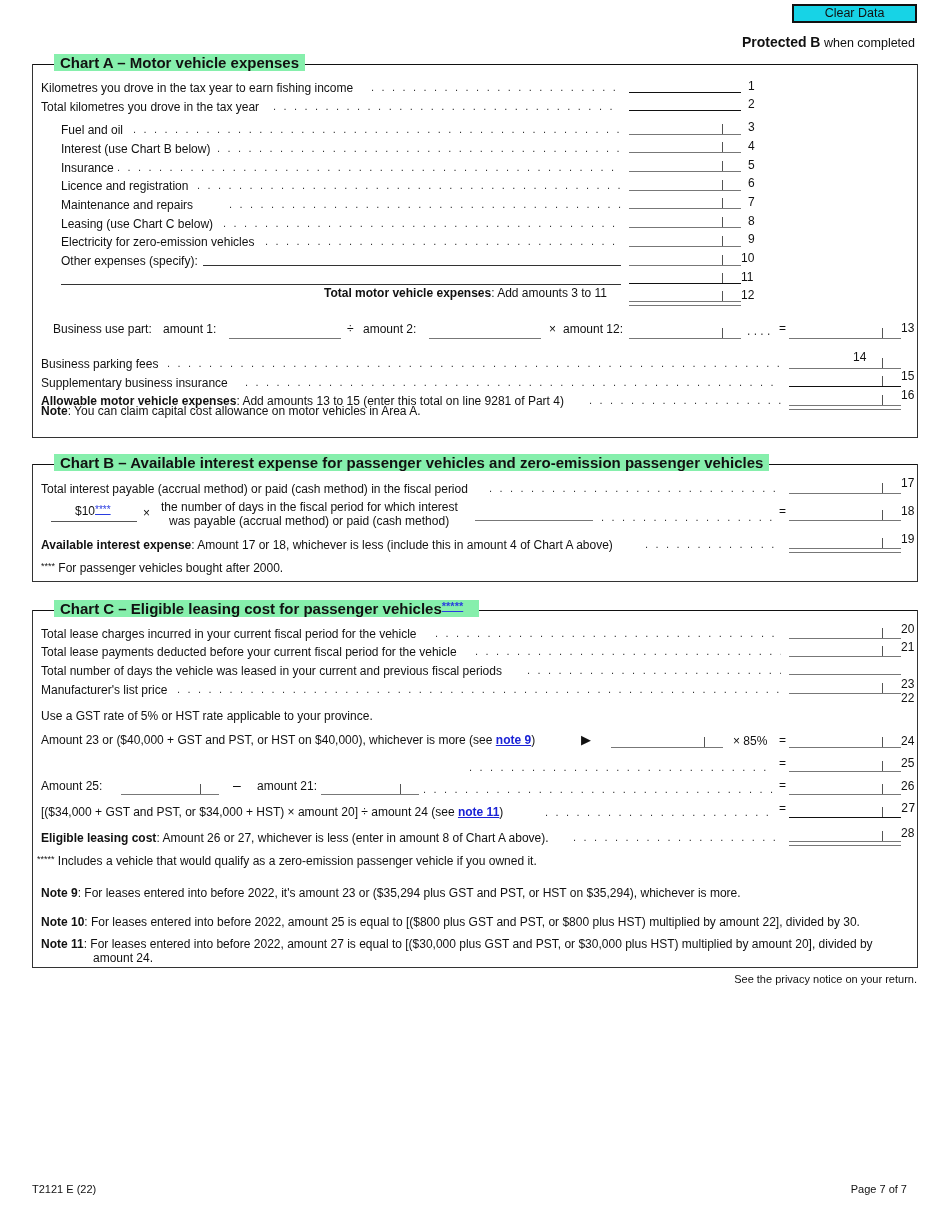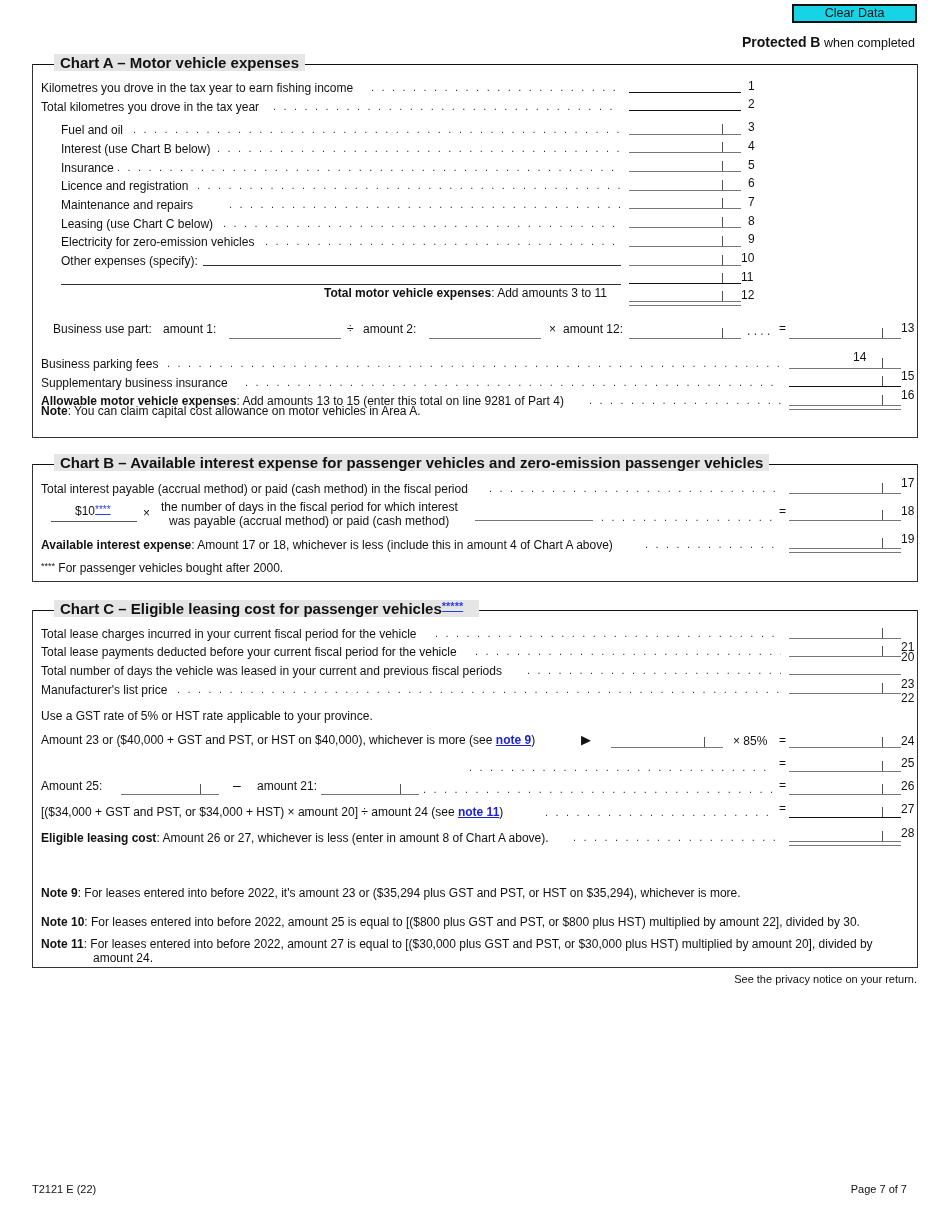--- a/index.html
+++ b/index.html
@@ -3,21 +3,21 @@
 <meta charset="utf-8">
 <style>
   * { box-sizing: border-box; margin: 0; padding: 0; }
   html, body { width: 950px; height: 1230px; background: #ffffff; }
   body { position: relative; font-family: "Liberation Sans", sans-serif; font-size: 12px; color: #111; overflow: hidden; }
   .clear-btn { position: absolute; left: 792px; top: 4px; width: 125px; height: 19px; background: #17d3e6; border: 2px solid #111; font-family: "Liberation Sans", sans-serif; font-size: 12.5px; color: #111; text-align: center; line-height: 15px; cursor: pointer; }
   .protected { position: absolute; right: 35px; top: 34px; font-size: 12.5px; margin-left: 32px; }
   .protected b { font-size: 14px; }
   .chart-box { position: absolute; left: 32px; border: 1px solid #333; border-top: none; }
   .chart-top { position: absolute; height: 0; border-top: 1.5px solid #111; }
-  .chart-title { position: absolute; font-weight: bold; font-size: 15px; background: #e5e5e5; padding: 0 6px; white-space: nowrap; }
+  .chart-title { position: absolute; font-weight: bold; font-size: 15px; background: #86efac; padding: 0 6px; white-space: nowrap; }
   .row-text { position: absolute; white-space: nowrap; font-size: 12px; }
   .dots { position: absolute; white-space: nowrap; overflow: hidden; letter-spacing: 2.2px; color: #333; font-size: 11px; }
   .field { position: absolute; height: 14px; border-bottom: 1px solid #777; cursor: text; }
   .field.dark { border-bottom: 1.5px solid #111; }
   .field .tick { position: absolute; right: 18px; bottom: 0; width: 1px; height: 10px; background: #555; }
   .field.double::after { content: ""; position: absolute; left: 0; right: 0; bottom: -5px; border-bottom: 1px solid #777; }
   .line-num { position: absolute; font-size: 12px; }
   .hline { position: absolute; height: 0; border-bottom: 1px solid #555; }
   .link { color: #1a22d6; font-weight: bold; text-decoration: underline; cursor: pointer; }
   .stars { color: #2a3de0; text-decoration: underline; font-size: 10px; vertical-align: top; cursor: pointer; }
@@ -190,21 +190,21 @@
 
 <div class="chart-top" style="left:32px; top:610px; width:886px;"></div>
 <div class="chart-title" style="left:54px; top:600px;"><span>Chart C – Eligible leasing cost for passenger vehicles</span><span class="stars" style="font-size:11px;">*****</span><span style="display:inline-block; width:10px;"></span></div>
 <div class="chart-box" style="top:610px; width:886px; height:358px;">
 
   <div class="row-text" style="left:8px; top:17px;">Total lease charges incurred in your current fiscal period for the vehicle</div>
   <div class="dots" style="left:402px; top:17px; width:346px;">. . . . . . . . . . . . . . . . . . . . . . . . . . . . . . . . . . . . . . . . . . . . . . . . . . . . . . . . . . . . . . . . . . . . . . . . . . . . . . . . . . . . . . . . . . . . . . . . . . . . . . . . . . . . . . . . . . . . . . . . . . . . . . . . . . .</div>
   <div class="field" style="left:756px; top:15px; width:112px;">
       <span class="tick"></span>
     </div>
-  <div class="line-num" style="left:868px; top:12px;margin-top:28px;">20</div>
+  <div class="line-num" style="left:868px; top:12px;">20</div>
 
   <div class="row-text" style="left:8px; top:35px;">Total lease payments deducted before your current fiscal period for the vehicle</div>
   <div class="dots" style="left:442px; top:35px; width:306px;">. . . . . . . . . . . . . . . . . . . . . . . . . . . . . . . . . . . . . . . . . . . . . . . . . . . . . . . . . . . . . . . . . . . . . . . . . . . . . . . . . . . . . . . . . . . . . . . . . . . . . . . . . . . . . . . . . . . . . . . . . . . . . . . . . . .</div>
   <div class="field" style="left:756px; top:33px; width:112px;">
       <span class="tick"></span>
     </div>
   <div class="line-num" style="left:868px; top:30px;">21</div>
 
   <div class="row-text" style="left:8px; top:54px;">Total number of days the vehicle was leased in your current and previous fiscal periods</div>
   <div class="dots" style="left:494px; top:54px; width:254px;">. . . . . . . . . . . . . . . . . . . . . . . . . . . . . . . . . . . . . . . . . . . . . . . . . . . . . . . . . . . . . . . . . . . . . . . . . . . . . . . . . . . . . . . . . . . . . . . . . . . . . . . . . . . . . . . . . . . . . . . . . . . . . . . . . . .</div>
@@ -254,29 +254,30 @@
       <span class="tick"></span>
     </div>
   <div class="line-num" style="left:868px; top:169px;">26</div>
 
   <div class="row-text" style="left:8px; top:195px;"><span>[($34,000 + GST and PST, or $34,000 + HST) ×  amount 20]  ÷ amount 24 (see </span><span class="link">note 11</span><span>)</span></div>
   <div class="dots" style="left:512px; top:196px; width:228px;">. . . . . . . . . . . . . . . . . . . . . . . . . . . . . . . . . . . . . . . . . . . . . . . . . . . . . . . . . . . . . . . . . . . . . . . . . . . . . . . . . . . . . . . . . . . . . . . . . . . . . . . . . . . . . . . . . . . . . . . . . . . . . . . . . . .</div>
   <div class="row-text" style="left:746px; top:191px;">=</div>
   <div class="field dark" style="left:756px; top:194px; width:112px;">
       <span class="tick"></span>
     </div>
-  <div class="line-num" style="left:868px; top:192px;">27</div>
+  <div class="line-num" style="left:868px; top:192px;font-family:Liberation Mono, monospace;">27</div>
 
   <div class="row-text" style="left:8px; top:221px;"><b>Eligible leasing cost</b><span>: Amount 26 or 27, whichever is less (enter in amount 8 of Chart A above).</span></div>
   <div class="dots" style="left:540px; top:221px; width:208px;">. . . . . . . . . . . . . . . . . . . . . . . . . . . . . . . . . . . . . . . . . . . . . . . . . . . . . . . . . . . . . . . . . . . . . . . . . . . . . . . . . . . . . . . . . . . . . . . . . . . . . . . . . . . . . . . . . . . . . . . . . . . . . . . . . . .</div>
   <div class="field double" style="left:756px; top:218px; width:112px;">
       <span class="tick"></span>
     </div>
   <div class="line-num" style="left:868px; top:216px;">28</div>
 
+  <div class="row-text" style="left:4px; top:244px;"><span class="stars-plain">*****</span><span> Includes a vehicle that would qualify as a zero-emission passenger vehicle if you owned it.</span></div>
 
   <div class="row-text" style="left:8px; top:276px;"><b>Note 9</b><span>: For leases entered into before 2022, it's amount 23 or ($35,294 plus GST and PST, or HST on $35,294), whichever is more.</span></div>
   <div class="row-text" style="left:8px; top:305px;"><b>Note 10</b><span>: For leases entered into before 2022, amount 25 is equal to [($800 plus GST and PST, or $800 plus HST) multiplied by amount 22], divided by 30.</span></div>
   <div class="row-text" style="left:8px; top:327px;"><b>Note 11</b><span>: For leases entered into before 2022, amount 27 is equal to [($30,000 plus GST and PST, or $30,000 plus HST) multiplied by amount 20], divided by</span></div>
   <div class="row-text" style="left:60px; top:341px;">amount 24.</div>
 </div>
 
 <div class="footer-text" style="right:33px; top:973px;">See the privacy notice on your return.</div>
 <div class="footer-text" style="left:32px; top:1183px;">T2121 E (22)</div>
 <div class="footer-text" style="right:43px; top:1183px;">Page 7 of 7</div>

